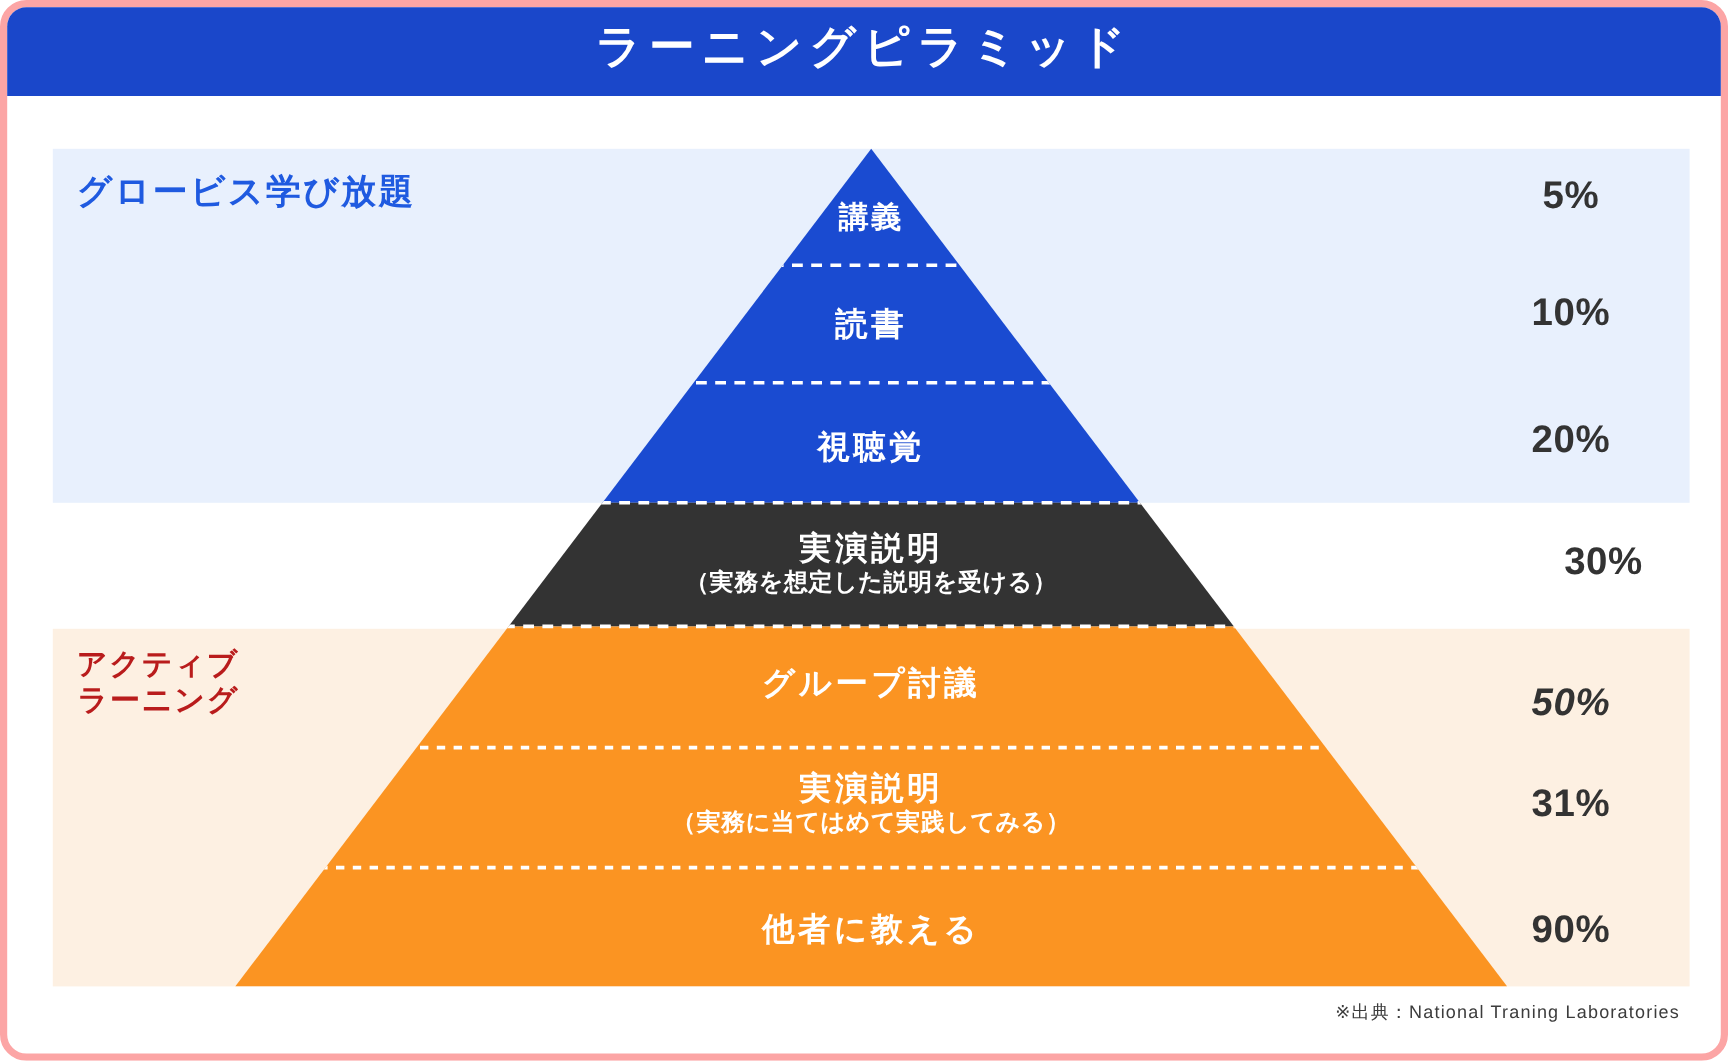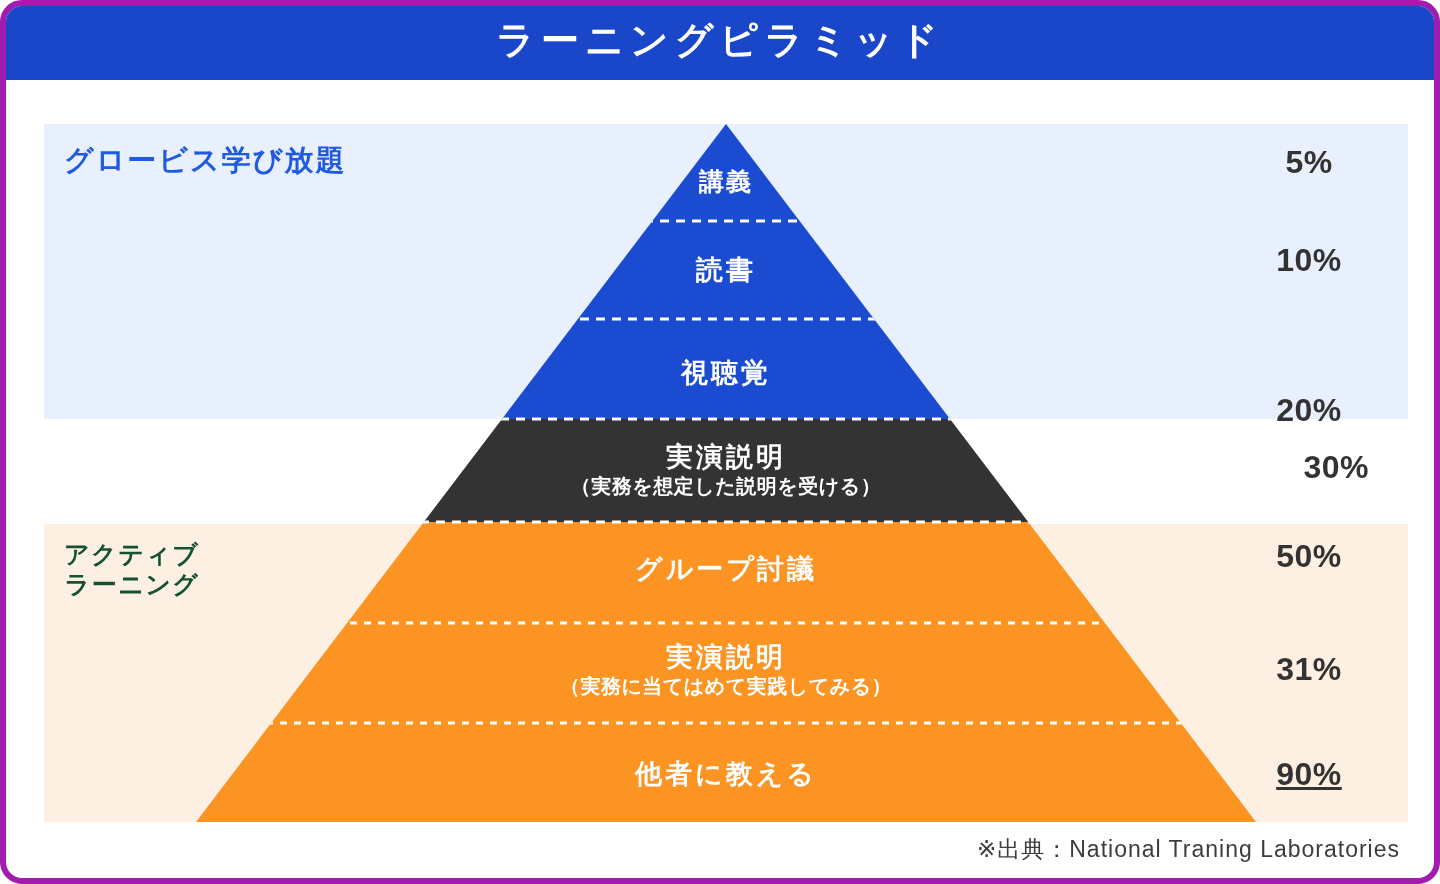--- a/index.html
+++ b/index.html
@@ -9,21 +9,21 @@
   }
   body {
     font-family: "Liberation Sans", "DejaVu Sans", sans-serif;
   }
 
   .frame {
     position: relative;
     width: 1440px;
     height: 884px;
     box-sizing: border-box;
-    border: 6px solid #a21caf;
+    border: 6px solid #fca5a5;
     border-radius: 22px;
     background: #ffffff;
     overflow: hidden;
   }
 
   
   .header {
     position: absolute;
     left: -6px;
     top: -6px;
@@ -71,21 +71,21 @@
   .band-label-blue {
     left: 58px;
     top: 137px;
     color: #1f5ae0;
     font-size: 29px;
     letter-spacing: 2px;
   }
   .band-label-orange {
     left: 58px;
     top: 534px;
-    color: #14532d;
+    color: #b91c1c;
     font-size: 25px;
     letter-spacing: 1.5px;
   }
 
   
   .pyramid {
     position: absolute;
     left: 0;
     top: 0;
     width: 1440px;
@@ -134,33 +134,33 @@
     left: 1243px;
     width: 120px;
     text-align: center;
     color: #333333;
     font-size: 32px;
     font-weight: bold;
     letter-spacing: 0.5px;
   }
   .pct-1 { top: 138px; }
   .pct-2 { top: 236px; }
-  .pct-3 { top: 342px; margin-top: 44px; }
+  .pct-3 { top: 342px; }
   .pct-4 { top: 443px; text-align: right; }
-  .pct-5 { top: 532px; }
+  .pct-5 { top: 561px; font-style: italic; }
   .pct-6 { top: 645px; }
-  .pct-7 { top: 750px; text-decoration: underline; }
+  .pct-7 { top: 750px; }
 
   
   .source {
     position: absolute;
     right: 34px;
     top: 828px;
     color: #3c3c3c;
-    font-size: 23px;
+    font-size: 15px;
     letter-spacing: 1px;
     text-align: center;
   }
 </style>
 </head>
 <body>
 
 <div class="frame">
 
   <div class="header">

